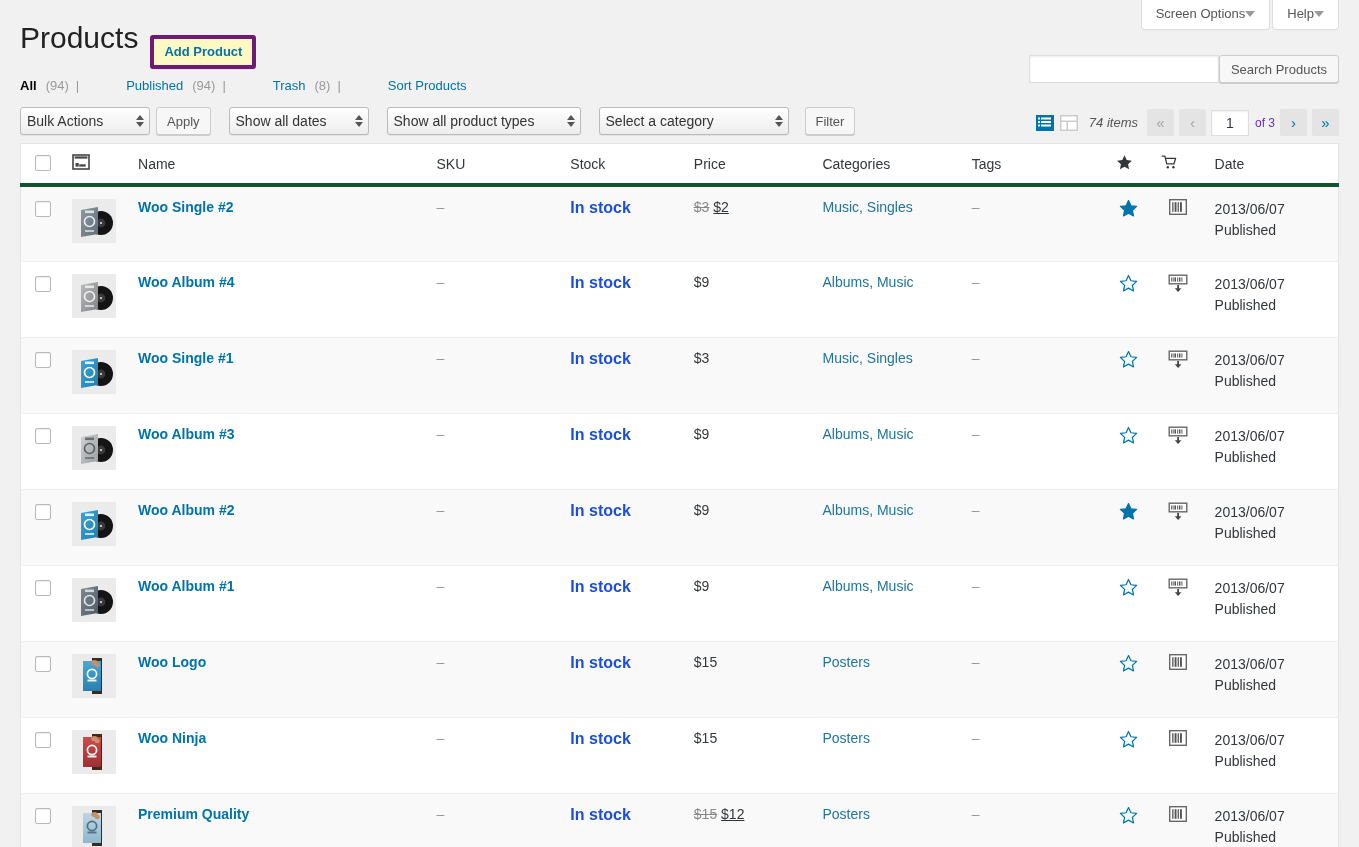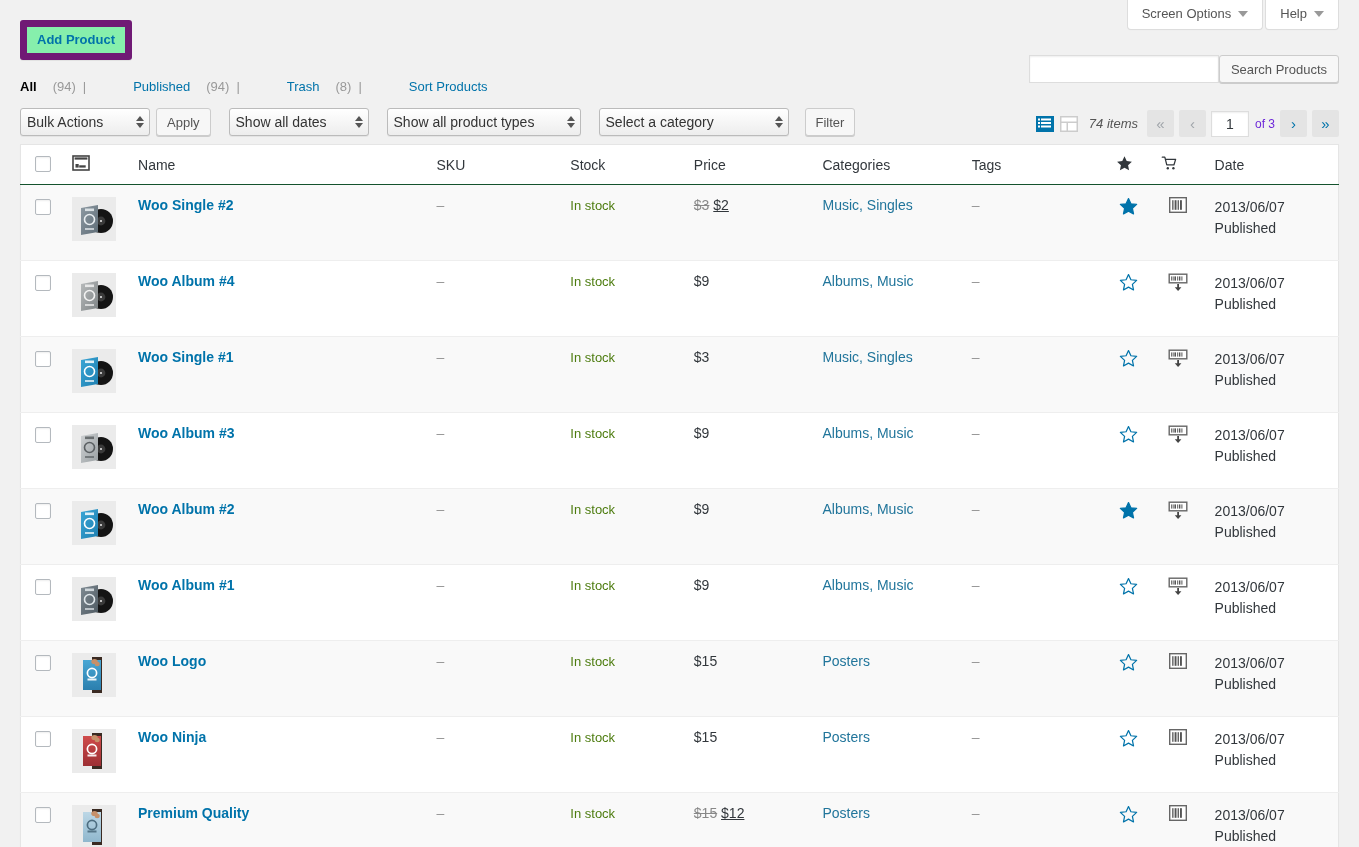--- a/index.html
+++ b/index.html
@@ -20,21 +20,21 @@
   }
   .screen-meta-btn {
     background: #fff;
     border: 1px solid #ddd;
     border-top: none;
     border-radius: 0 0 4px 4px;
     padding: 6px 14px 8px 14px;
     font-size: 13px;
     color: #555;
     cursor: pointer;
-    display: flex; align-items: center; gap: 7px;
+    display: flex; align-items: center; gap: 0;
     box-shadow: 0 1px 1px -1px rgba(0,0,0,.1);
   }
   .screen-meta-btn .caret {
     width: 0; height: 0;
     border-left: 5px solid transparent;
     border-right: 5px solid transparent;
     border-top: 6px solid #999;
     display: inline-block;
   }
 
@@ -46,47 +46,47 @@
   }
   h1.page-title {
     font-size: 30px;
     font-weight: 400;
     color: #222;
     margin: 0;
     line-height: 1.3;
   }
   .add-new-btn {
     display: inline-block;
-    background: #86efac;
-    border: 7px solid #701a75;
+    background: #fef9c3;
+    border: 4px solid #701a75;
     border-radius: 3px;
     color: #0073aa;
     font-size: 13px;
     font-weight: bold;
     padding: 5px 10px 6px;
     cursor: pointer;
-    position: relative; top: 2px;
+    position: relative; top: 14px;
     box-shadow: 0 1px 0 rgba(0,0,0,.06);
   }
 
   
   ul.subsubsub {
     list-style: none;
     margin: 16px 0 4px 0;
     padding: 0;
     font-size: 13px;
     color: #555;
     display: flex; align-items: center;
     line-height: 2;
     gap: 40px;
   }
   ul.subsubsub li { display: flex; align-items: center; }
   ul.subsubsub a { color: #0073aa; text-decoration: none; cursor: pointer; }
   ul.subsubsub li.current a { color: #000; font-weight: 600; }
-  ul.subsubsub .count { color: #999; margin-left: 16px; text-align: center; }
+  ul.subsubsub .count { color: #999; margin-left: 9px; text-align: center; }
   ul.subsubsub .sep { color: #999; margin: 0 7px; }
 
   
   .search-box {
     position: absolute; right: 20px; top: 55px;
     display: flex; align-items: center; gap: 0;
   }
   .search-box input[type=search] {
     width: 190px; height: 28px;
     border: 1px solid #ddd;
@@ -206,21 +206,21 @@
     box-shadow: 0 1px 1px rgba(0,0,0,.04);
     font-size: 14px;
     margin-top: 2px;
   }
   table.wp-list-table thead th {
     text-align: left;
     font-weight: 400;
     color: #32373c;
     font-size: 14px;
     padding: 9px 10px;
-    border-bottom: 1px solid #14532d;
+    border-bottom: 4px solid #14532d;
     background: #fff;
     vertical-align: middle;
     white-space: nowrap;
   }
   table.wp-list-table tbody tr { border-bottom: 1px solid #eee; }
   table.wp-list-table tbody tr.alt { background: #f9f9f9; }
   table.wp-list-table td {
     padding: 12px 10px;
     vertical-align: top;
     height: 76px;
@@ -251,21 +251,21 @@
   }
 
   a.row-title {
     color: #0073aa;
     font-weight: bold;
     text-decoration: none;
     font-size: 14px;
     cursor: pointer;
   }
   .dash { color: #999; }
-  .instock { color: #4d7c0f; font-weight: normal; font-size: 13px; }
+  .instock { color: #1d4ed8; font-weight: bold; font-size: 16px; }
   .price del { color: #888; text-decoration: line-through; }
   .price ins { color: #32373c; text-decoration: underline; }
   .cat-link { color: #21759b; text-decoration: none; cursor: pointer; }
   .date-cell { color: #555; font-size: 13px; line-height: 1.5; }
 
   
   .thumb {
     width: 44px; height: 44px;
     background: #ebebeb;
     position: relative;
@@ -292,20 +292,21 @@
     </div>
     <div class="screen-meta-btn">
       <span>Help</span>
       <span class="caret"></span>
     </div>
   </div>
 
   <div class="wrap">
 
     <div class="page-title-row">
+      <h1 class="page-title">Products</h1>
       <span class="add-new-btn">Add Product</span>
     </div>
 
     <div class="search-box">
       <input type="search" class="search-input" value="" placeholder="" style="">
       <button class="search-submit">Search Products</button>
     </div>
 
     <ul class="subsubsub">
       <li class="current">

